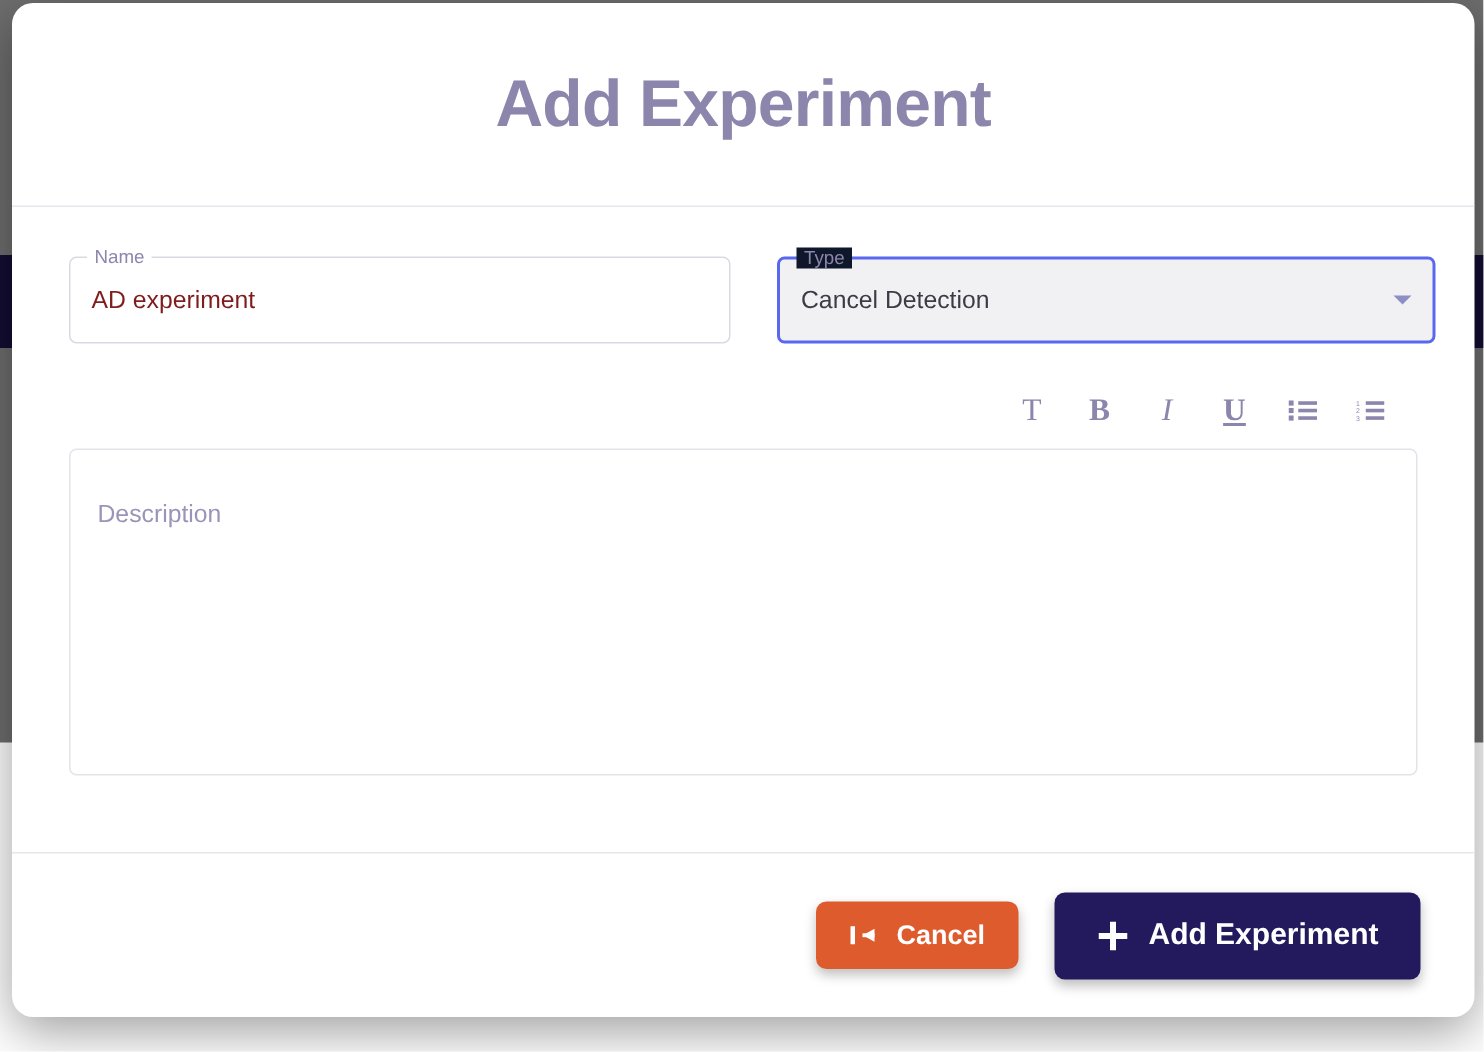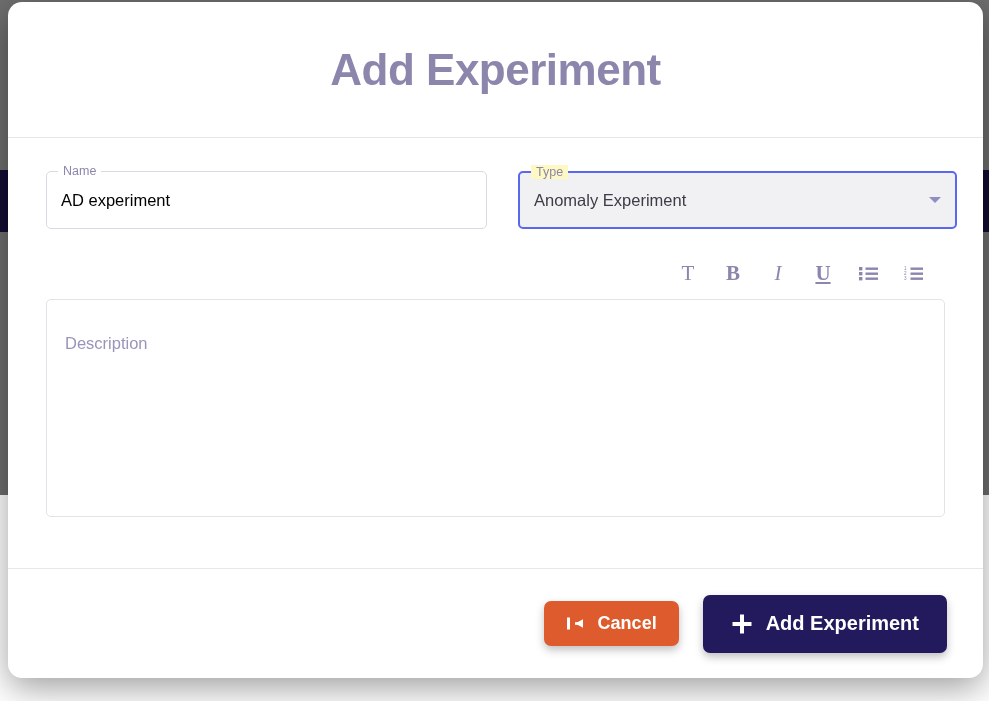--- a/index.html
+++ b/index.html
@@ -89,33 +89,33 @@
     top: -8px;
     left: 11px;
     padding: 0 5px;
     background: #ffffff;
     font-size: 12.5px;
     color: #8c86ad;
     line-height: 14px;
   }
   .outlined-field .field-value {
     font-size: 16.5px;
-    color: #000000;
+    color: #7f1d1d;
   }
 
   #name-field { flex: 0 0 441px; }
 
   #type-field {
     flex: 0 0 439px;
     border: 2px solid #5968ef;
     background: #f1f1f3;
     position: relative;
     cursor: pointer;
   }
-  #type-field .legend-label { background: #fef9c3; color: #8c86ad; }
+  #type-field .legend-label { background: #0f172a; color: #8c86ad; }
   #type-field .field-value { color: #3c3c46; }
 
   .select-caret {
     position: absolute;
     right: 14px;
     top: 50%;
     transform: translateY(-50%);
     width: 0; height: 0;
     border-left: 6px solid transparent;
     border-right: 6px solid transparent;
@@ -213,21 +213,21 @@
 
       <div class="field-row">
 
         <div class="outlined-field" id="name-field">
           <span class="legend-label">Name</span>
           <span class="field-value" placeholder="Name">AD experiment</span>
         </div>
 
         <div class="outlined-field" id="type-field">
           <span class="legend-label">Type</span>
-          <span class="field-value">Anomaly Experiment</span>
+          <span class="field-value">Cancel Detection</span>
           <span class="select-caret"></span>
         </div>
 
       </div>
 
       <div class="rte-toolbar">
 
         <span class="rte-btn glyph-t">T</span>
 
         <span class="rte-btn glyph-b">B</span>

